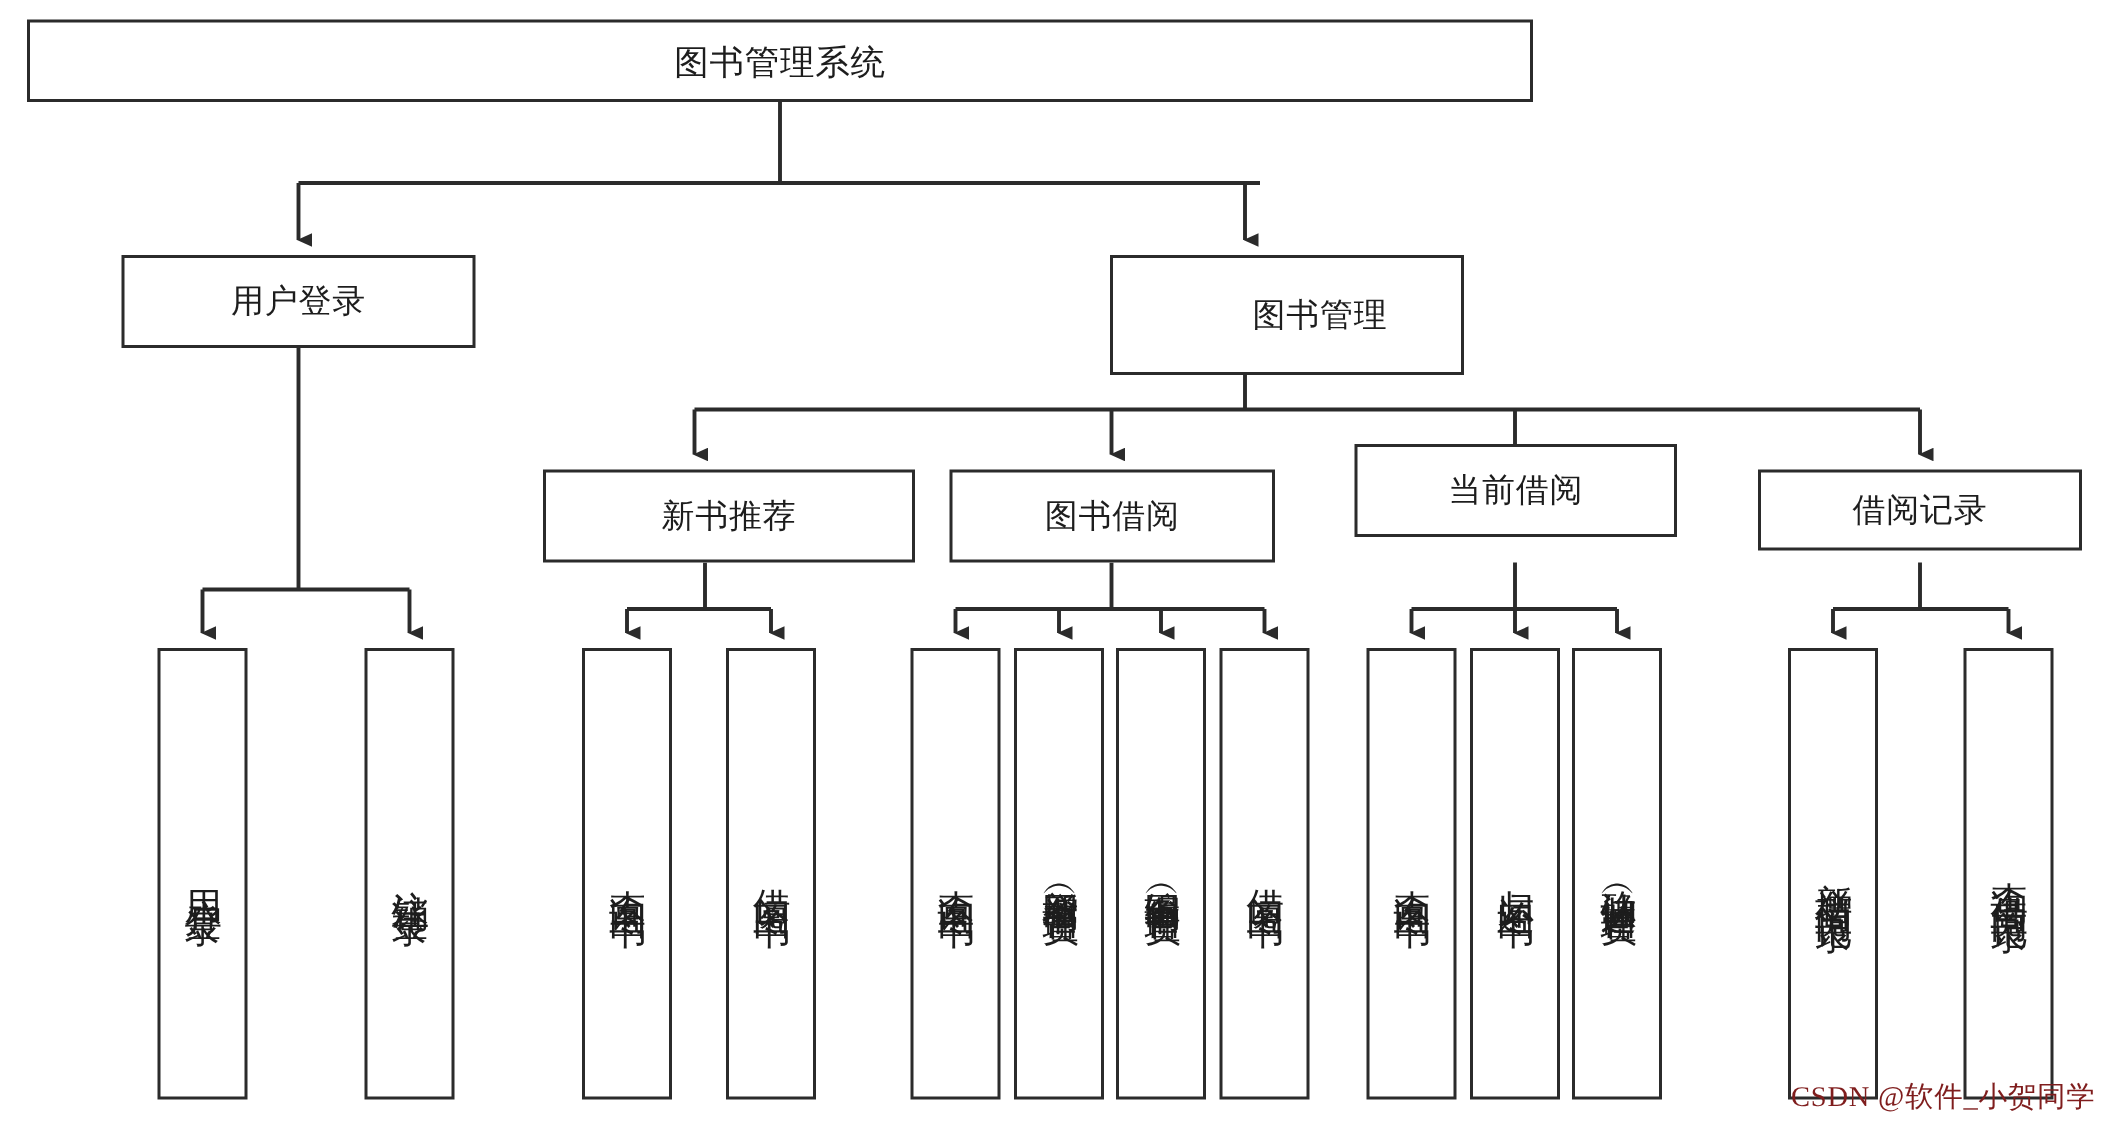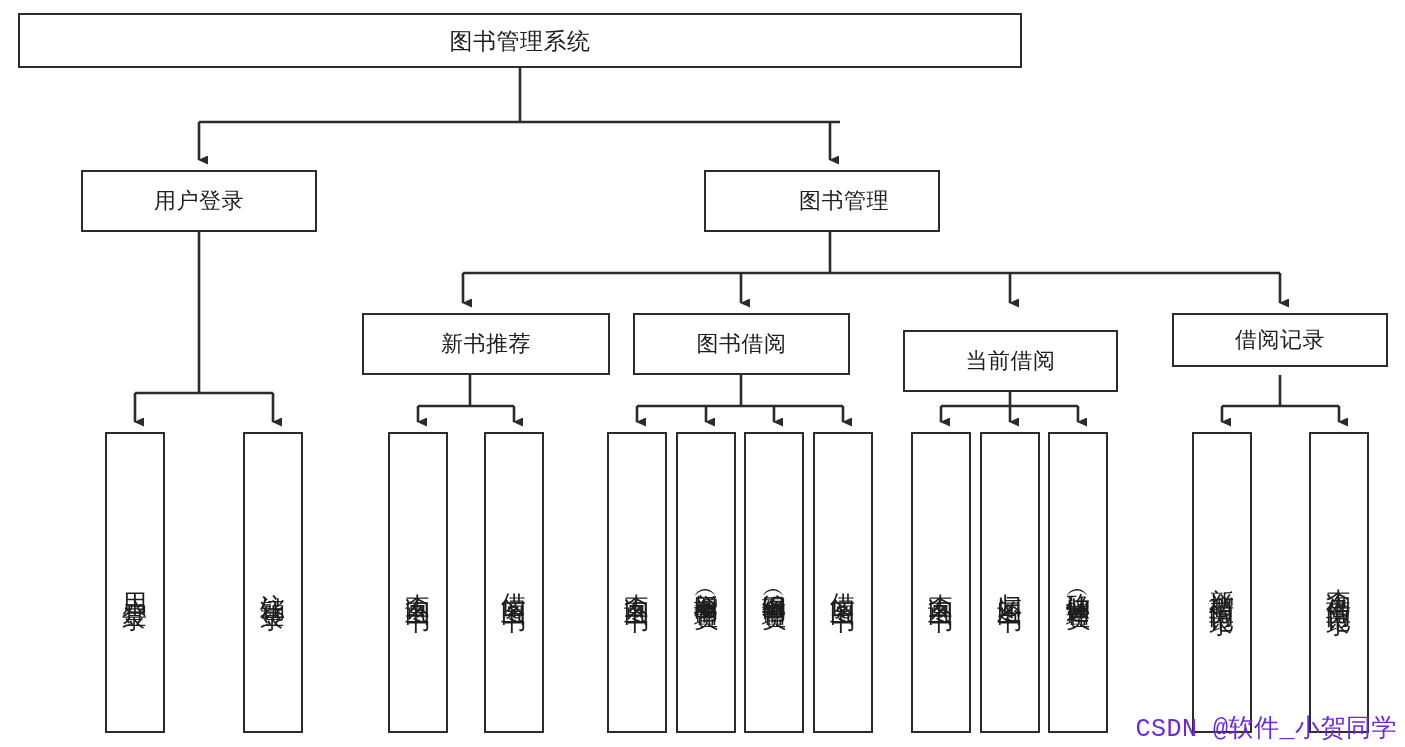--- a/index.html
+++ b/index.html
@@ -54,25 +54,25 @@
   .node.leaf.tall .lbl{
     font-size:24px;
     line-height:28px;
     letter-spacing:2px;
   }
 
   #watermark{
     position:absolute;
     right:8px;
     bottom:3px;
-    font-size:25px;
-    color:#6d28d9;
+    font-size:19px;
+    color:#7f1d1d;
     letter-spacing:0.5px;
     white-space:nowrap;
-    font-family:Liberation Mono, monospace;
+    font-family:Liberation Serif, serif;
     pointer-events:none;
   }
 </style>
 </head>
 <body>
 
 <div id="diagram-root">
 
   <svg id="edge-layer" viewBox="0 0 1405 747" xmlns="http://www.w3.org/2000/svg">
     <defs>
@@ -124,31 +124,31 @@
     </g>
   </svg>
 
   <div class="node horiz root" style="left:18px;top:13px;width:1004px;height:55px;justify-content:center;">
     <span class="lbl">图书管理系统</span>
   </div>
 
   <div class="node horiz" style="left:81px;top:170px;width:236px;height:62px;">
     <span class="lbl">用户登录</span>
   </div>
-  <div class="node horiz" style="left:704px;top:170px;width:236px;height:62px;padding-left:44px;">
+  <div class="node horiz" style="left:740px;top:170px;width:236px;height:80px;padding-left:44px;">
     <span class="lbl">图书管理</span>
   </div>
 
   <div class="node horiz" style="left:362px;top:313px;width:248px;height:62px;">
     <span class="lbl">新书推荐</span>
   </div>
   <div class="node horiz" style="left:633px;top:313px;width:217px;height:62px;">
     <span class="lbl">图书借阅</span>
   </div>
-  <div class="node horiz" style="left:903px;top:330px;width:215px;height:62px;">
+  <div class="node horiz" style="left:903px;top:296px;width:215px;height:62px;">
     <span class="lbl">当前借阅</span>
   </div>
   <div class="node horiz" style="left:1172px;top:313px;width:216px;height:54px;">
     <span class="lbl">借阅记录</span>
   </div>
 
   <div class="node leaf" style="left:105px;top:432px;width:60px;height:301px;">
     <span class="lbl">用户登录</span>
   </div>
   <div class="node leaf" style="left:243px;top:432px;width:60px;height:301px;">

